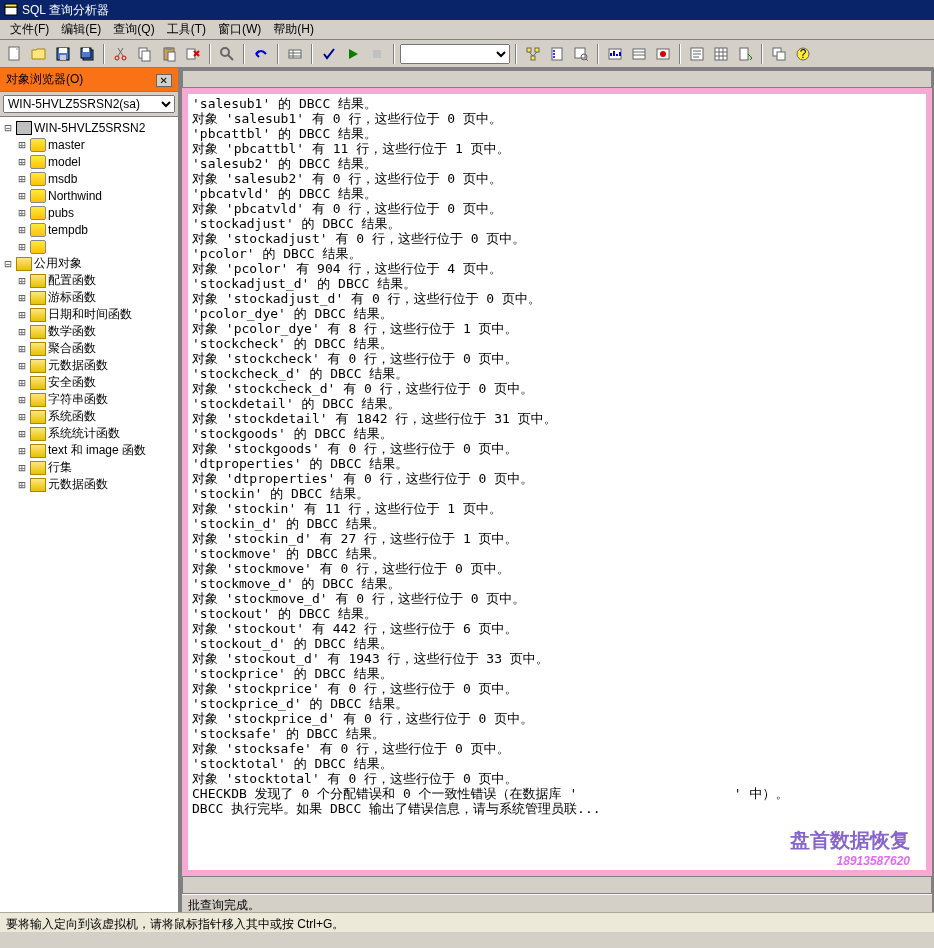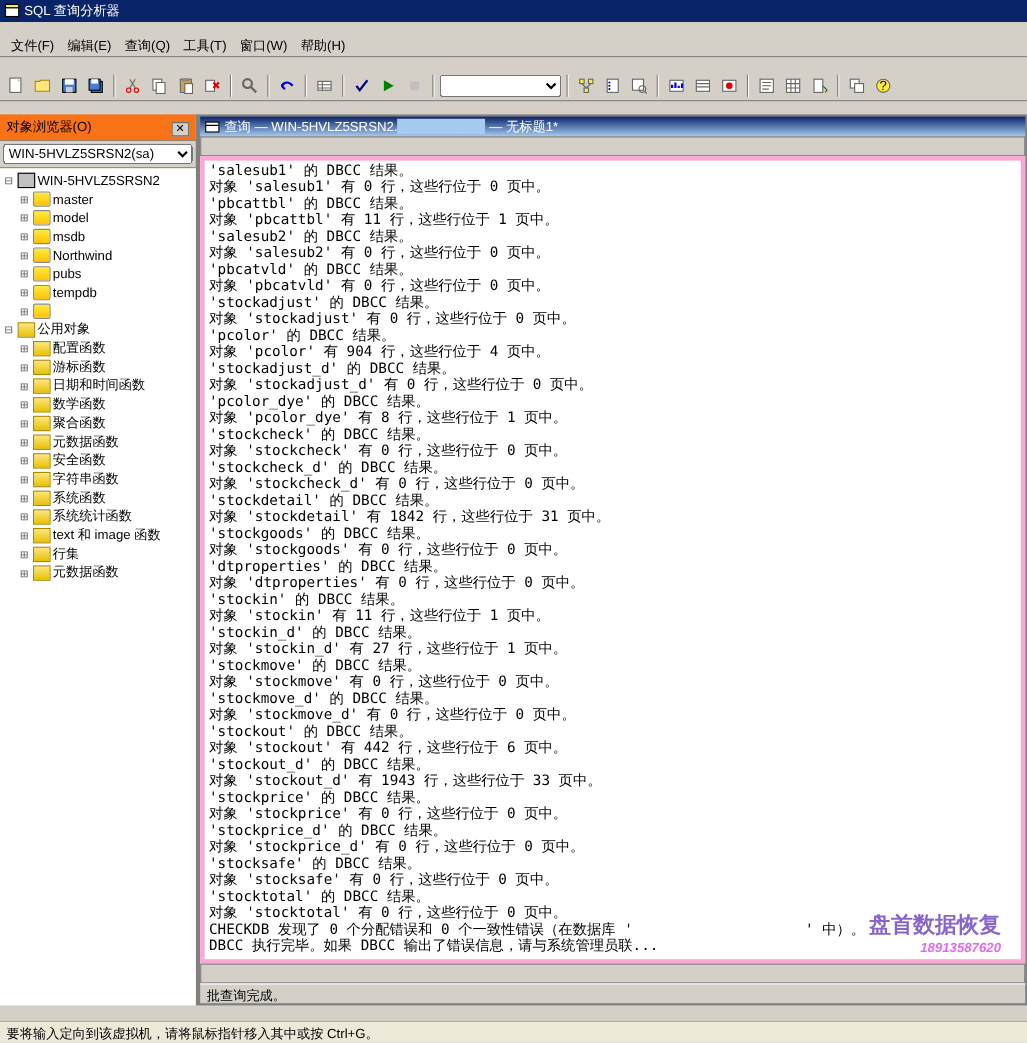--- a/index.html
+++ b/index.html
@@ -1,17 +1,17 @@
 <!DOCTYPE html>
 <html><head>
 <meta charset="utf-8">
 <style>
 * { margin:0; padding:0; box-sizing:border-box; font-family:"SimSun","宋体",sans-serif; font-size:12px; }
 body { background:#d4d0c8; width:934px; height:948px; overflow:hidden; position:relative; }
-.window { width:934px; height:914px; display:flex; flex-direction:column;gap:12px; }
+.window { width:934px; height:914px; display:flex; flex-direction:column; }
 .title-bar { background:linear-gradient(#0a246a,#0a246a); color:#fff; height:20px; display:flex; align-items:center; padding:0 4px; }
 .title-bar .ticon { width:14px; height:14px; margin-right:4px; }
 .menu-bar { background:#d4d0c8; height:20px; display:flex; align-items:center; border-bottom:1px solid #808080; padding-left:4px; }
 .menu-bar span { padding:2px 6px; cursor:default; }
 .toolbar { background:#d4d0c8; height:28px; display:flex; align-items:center; border-bottom:1px solid #808080; padding:2px 4px; gap:2px; }
 .toolbar .sep { width:2px; height:20px; border-left:1px solid #808080; border-right:1px solid #fff; margin:0 3px; }
 .toolbar .btn { width:22px; height:22px; border:1px solid transparent; display:flex; align-items:center; justify-content:center; }
 .toolbar select { height:20px; font-size:12px; width:110px; }
 .main { flex:1; display:flex; min-height:0; }
 .sidebar { width:180px; background:#d4d0c8; border-right:2px solid #808080; display:flex; flex-direction:column; }
@@ -22,25 +22,25 @@
 .tree-item { display:flex; align-items:center; height:17px; white-space:nowrap; }
 .tree-item .exp { width:12px; text-align:center; color:#666; font-family:monospace; cursor:pointer; }
 .tree-item .ic { width:16px; height:14px; margin:0 2px; display:inline-block; }
 .ic-server { background:#c0c0c0; border:1px solid #000; }
 .ic-db { background:linear-gradient(#ffeb3b,#ffc107); border:1px solid #888; border-radius:2px; }
 .ic-folder { background:linear-gradient(#ffe680,#e6c200); border:1px solid #aa8800; }
 .content { flex:1; display:flex; flex-direction:column; min-width:0; background:#808080; padding:2px; }
 .doc-title { background:linear-gradient(#0a246a,#a6caf0); color:#fff; height:18px; display:flex; align-items:center; padding:0 4px; }
 .sql-pane { background:#fff; height:58px; border:1px solid #808080; padding:2px 6px; font-family:"Courier New",monospace; font-size:13px; overflow:auto; }
 .sql-pane .kw { color:#0000ff; }
-.results { flex:1; background:#fff; border:4px solid #f9a8d4; padding:2px 4px; font-family:"SimSun","宋体",monospace; font-size:13px; line-height:15px; overflow:auto; white-space:pre; }
+.results { flex:1; background:#fff; border:6px solid #f9a8d4; padding:2px 4px; font-family:"SimSun","宋体",monospace; font-size:13px; line-height:15px; overflow:auto; white-space:pre; }
 .result-tabs { height:22px; background:#d4d0c8; display:flex; align-items:center; padding:2px 6px; gap:2px; border-top:1px solid #808080; }
 .result-tabs .tab { padding:1px 6px; border:1px solid #808080; background:#d4d0c8; display:flex; align-items:center; gap:3px; }
 .status-inner { height:18px; background:#d4d0c8; border-top:1px solid #fff; padding:2px 6px; }
-.bottom-status { position:absolute; bottom:0; left:0; width:100%; height:20px; background:#ece9d8; border-top:1px solid #aca899; padding:3px 6px; }
+.bottom-status { position:absolute; bottom:16px; left:0; width:100%; height:20px; background:#ece9d8; border-top:1px solid #aca899; padding:3px 6px; }
 .scroll-h { height:18px; background:#d4d0c8; border:1px solid #808080; }
 .watermark { position:absolute; right:24px; bottom:80px; text-align:right; }
 .watermark .wm1 { font-size:20px; color:#6a3fbf; font-weight:bold; opacity:0.8; text-shadow:1px 1px 2px rgba(255,255,255,0.8); }
 .watermark .wm2 { font-size:12px; color:#d946ef; font-weight:bold; font-style:italic; opacity:0.8; }
 svg { display:block; }
 </style>
 </head>
 <body>
 
 <div class="window">
@@ -351,29 +351,20 @@
           </div>
           <div class="tree-item" style="padding-left: 14px;">
             <span class="exp">⊞</span>
             <span class="ic ic-folder"></span>
             <span>元数据函数</span>
           </div>
         </div>
     </div>
 
     <div class="content">
-      <div class="doc-title">
-        <span style="margin-right:4px">
-          <svg width="14" height="14">
-              <rect x="1" y="3" width="12" height="9" fill="#fff" stroke="#000"></rect>
-              <path d="M1 6 L13 6" stroke="#000"></path>
-            </svg>
-        </span>
-        <span><span>查询 — WIN-5HVLZ5SRSN2.</span><span style="background:#a6caf0;color:#a6caf0">........................</span><span> — 无标题1*</span></span>
-      </div>
       <div class="scroll-h"></div>
       <div class="results" id="results-pane">'salesub1' 的 DBCC 结果。
 对象 'salesub1' 有 0 行，这些行位于 0 页中。
 'pbcattbl' 的 DBCC 结果。
 对象 'pbcattbl' 有 11 行，这些行位于 1 页中。
 'salesub2' 的 DBCC 结果。
 对象 'salesub2' 有 0 行，这些行位于 0 页中。
 'pbcatvld' 的 DBCC 结果。
 对象 'pbcatvld' 有 0 行，这些行位于 0 页中。
 'stockadjust' 的 DBCC 结果。

